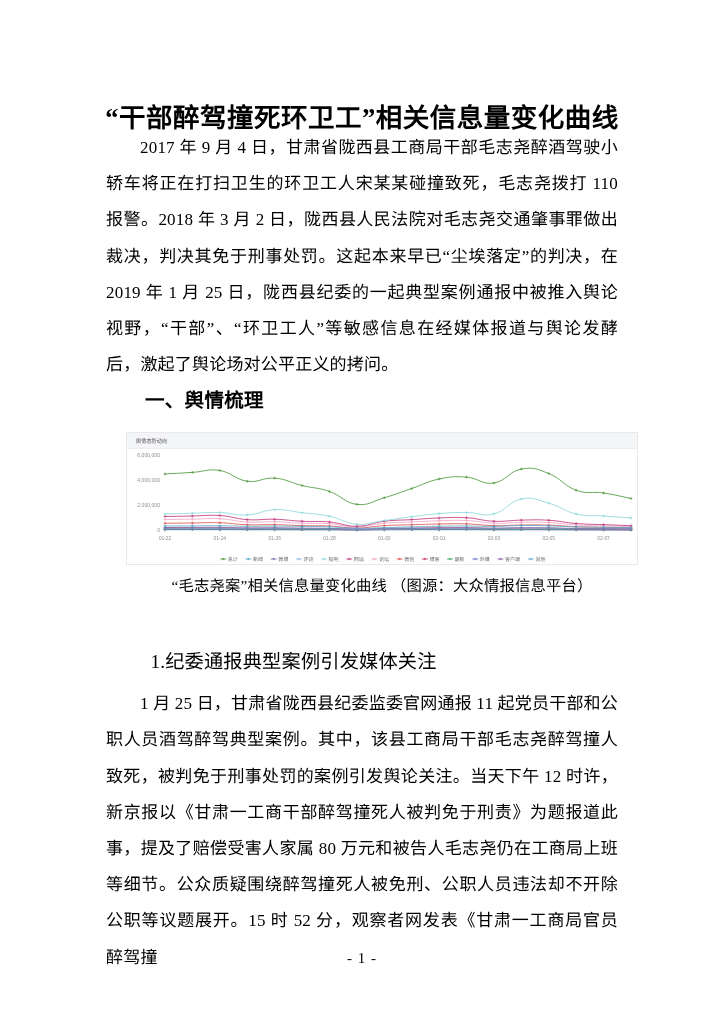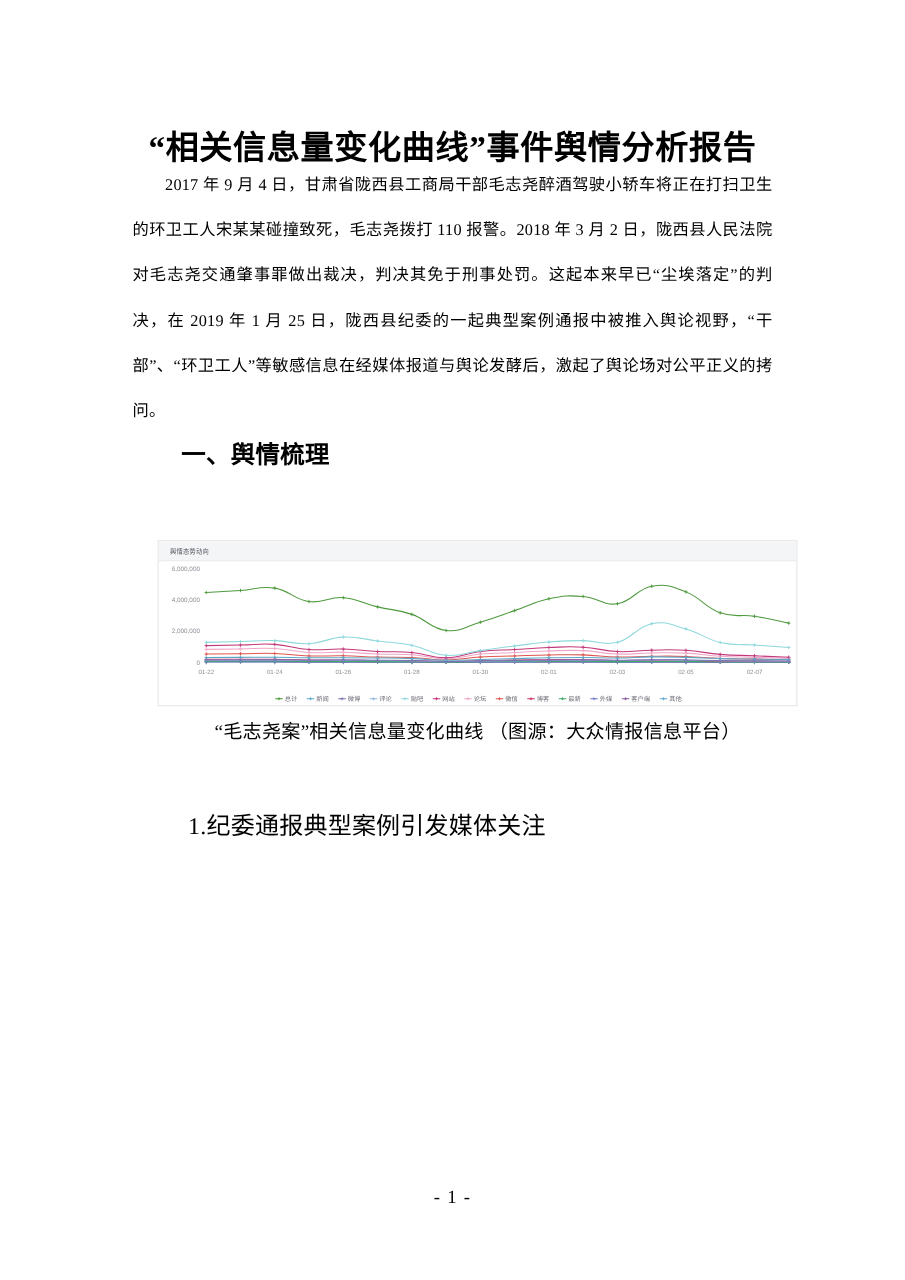--- a/index.html
+++ b/index.html
@@ -40,21 +40,21 @@
   
   .body-col {
     position: absolute;
     left: 106px;
     width: 512px;
     top: 130px;
   }
 
   p.para {
     margin: 0;
-    font-size: 13px;
+    font-size: 17px;
     line-height: 36.2px;
     text-align: justify;
     text-justify: inter-ideograph;
     text-indent: 2em;
     letter-spacing: 0.2px;
   }
 
   h2.section-heading {
     margin: 0;
     font-size: 19.5px;
@@ -167,21 +167,21 @@
     font-size: 15px;
     letter-spacing: 1px;
     color: #000;
   }
 </style>
 </head>
 <body>
 
 <div class="page">
 
-  <h1 class="doc-title">“相关信息量变化曲线”事件舆情分析报告</h1>
+  <h1 class="doc-title">“干部醉驾撞死环卫工”相关信息量变化曲线</h1>
 
   <div class="body-col">
     <p class="para">2017 年 9 月 4 日，甘肃省陇西县工商局干部毛志尧醉酒驾驶小轿车将正在打扫卫生的环卫工人宋某某碰撞致死，毛志尧拨打 110 报警。2018 年 3 月 2 日，陇西县人民法院对毛志尧交通肇事罪做出裁决，判决其免于刑事处罚。这起本来早已“尘埃落定”的判决，在 2019 年 1 月 25 日，陇西县纪委的一起典型案例通报中被推入舆论视野，“干部”、“环卫工人”等敏感信息在经媒体报道与舆论发酵后，激起了舆论场对公平正义的拷问。</p>
     <h2 class="section-heading">一、舆情梳理</h2>
   </div>
 
   <figure class="figure" style="margin:0;padding-left:20px;">
     <div class="chart-card">
 
       <div class="chart-titlebar">
@@ -501,17 +501,18 @@
             <text x="408.40" y="111.9" class="legend-text">其他</text>
           </svg>
       </div>
 
     </div>
     <figcaption class="fig-caption">“毛志尧案”相关信息量变化曲线 （图源：大众情报信息平台）</figcaption>
   </figure>
 
   <div class="body-col-2">
     <h3 class="sub-heading">1.纪委通报典型案例引发媒体关注</h3>
+    <p class="para">1 月 25 日，甘肃省陇西县纪委监委官网通报 11 起党员干部和公职人员酒驾醉驾典型案例。其中，该县工商局干部毛志尧醉驾撞人致死，被判免于刑事处罚的案例引发舆论关注。当天下午 12 时许，新京报以《甘肃一工商干部醉驾撞死人被判免于刑责》为题报道此事，提及了赔偿受害人家属 80 万元和被告人毛志尧仍在工商局上班等细节。公众质疑围绕醉驾撞死人被免刑、公职人员违法却不开除公职等议题展开。15 时 52 分，观察者网发表《甘肃一工商局官员醉驾撞</p>
   </div>
 
   <div class="page-footer">- 1 -</div>
 
 </div>
 
 </body></html>

